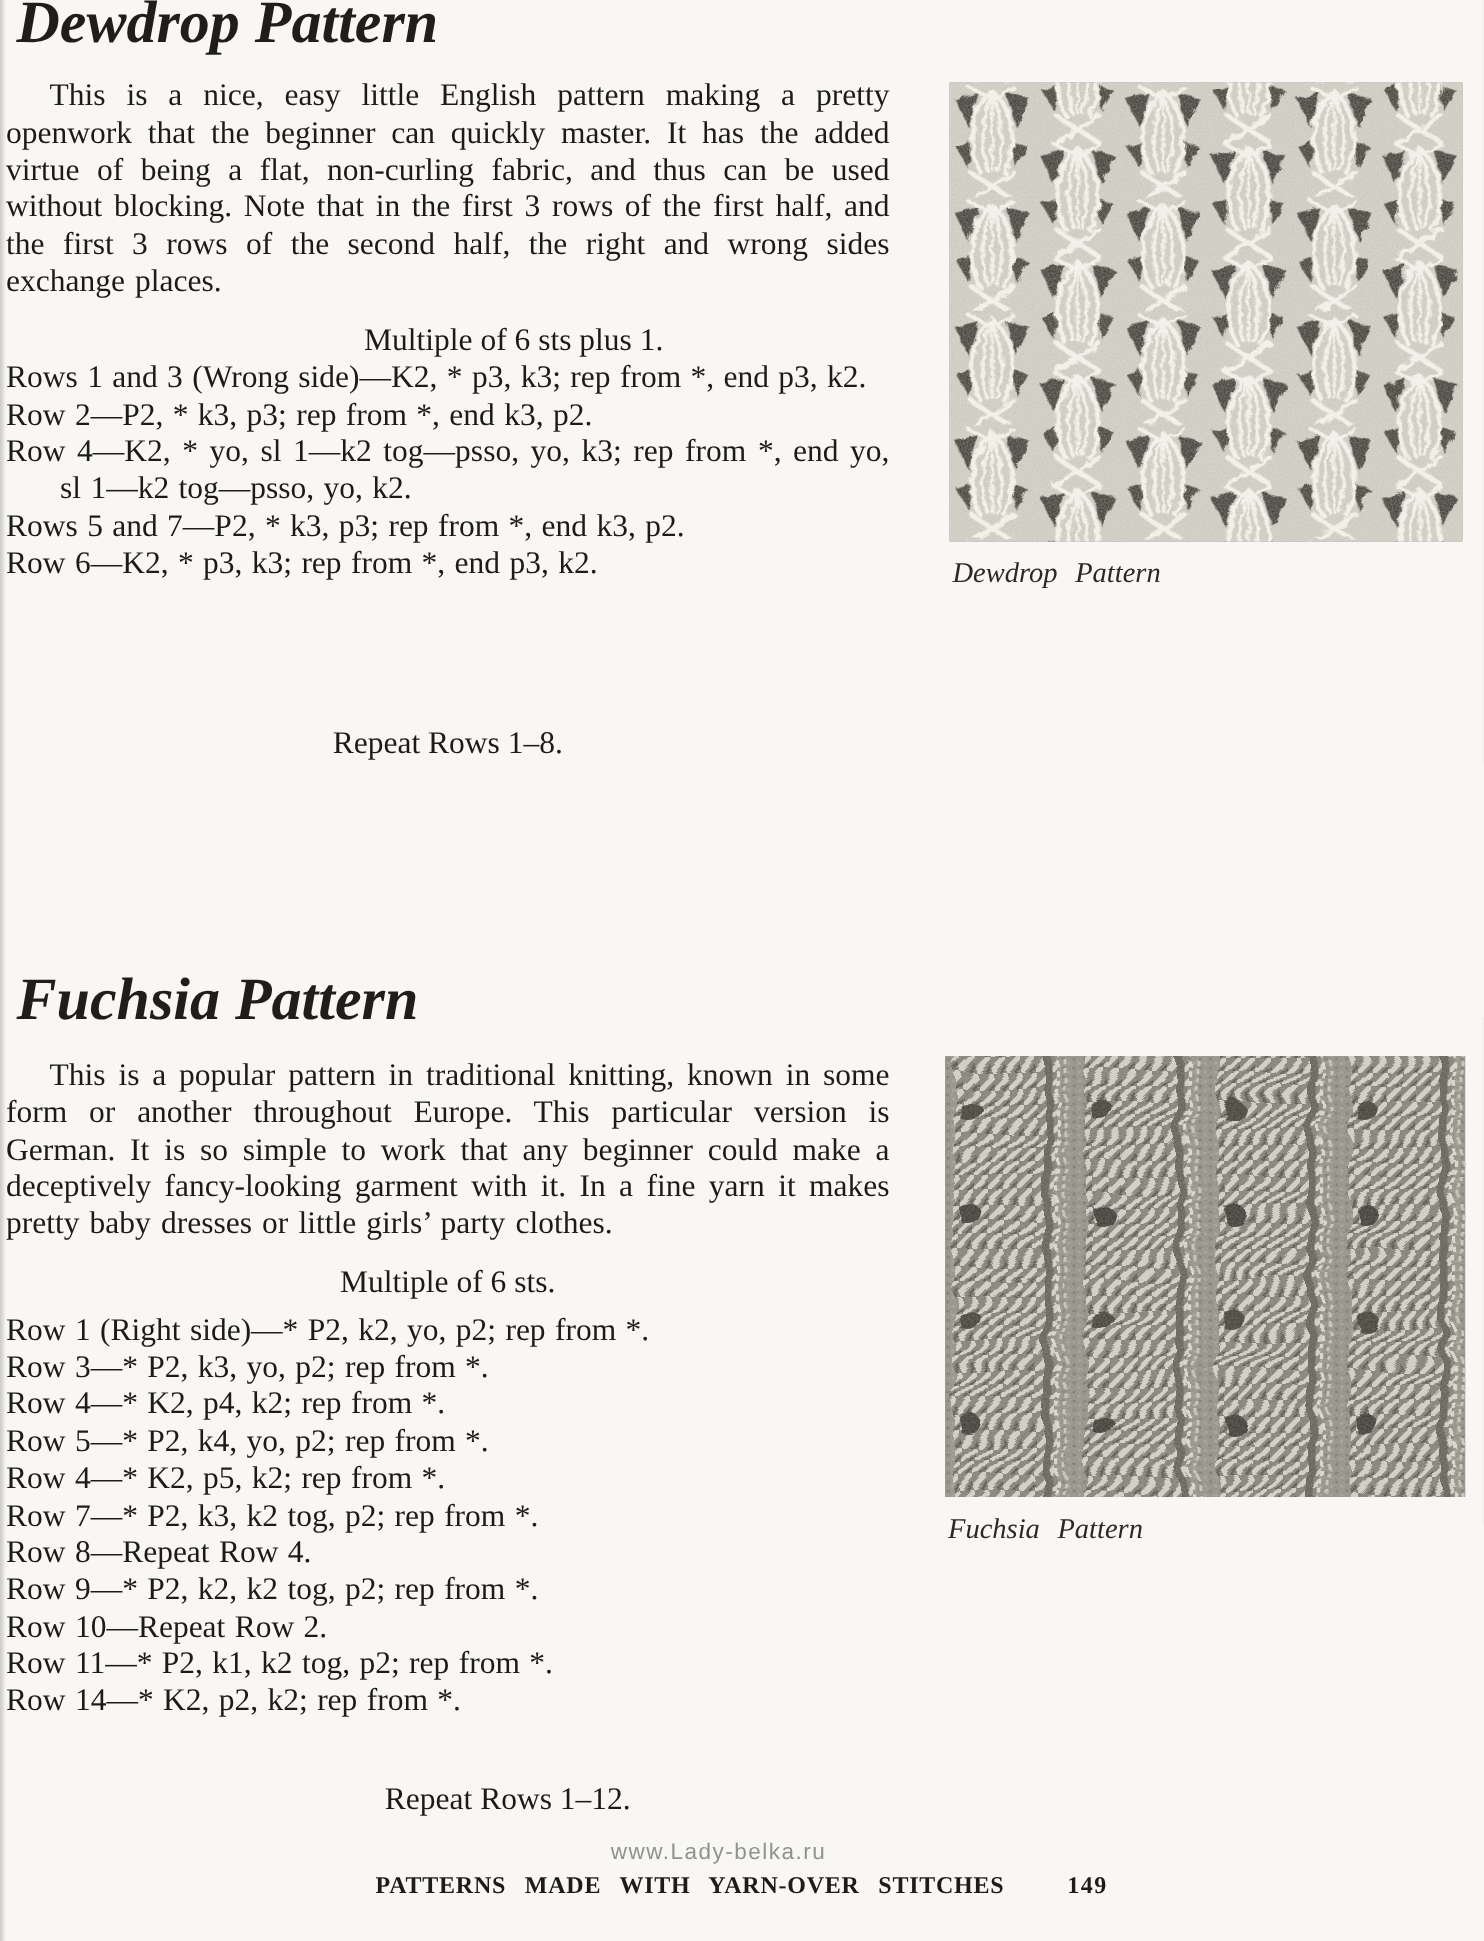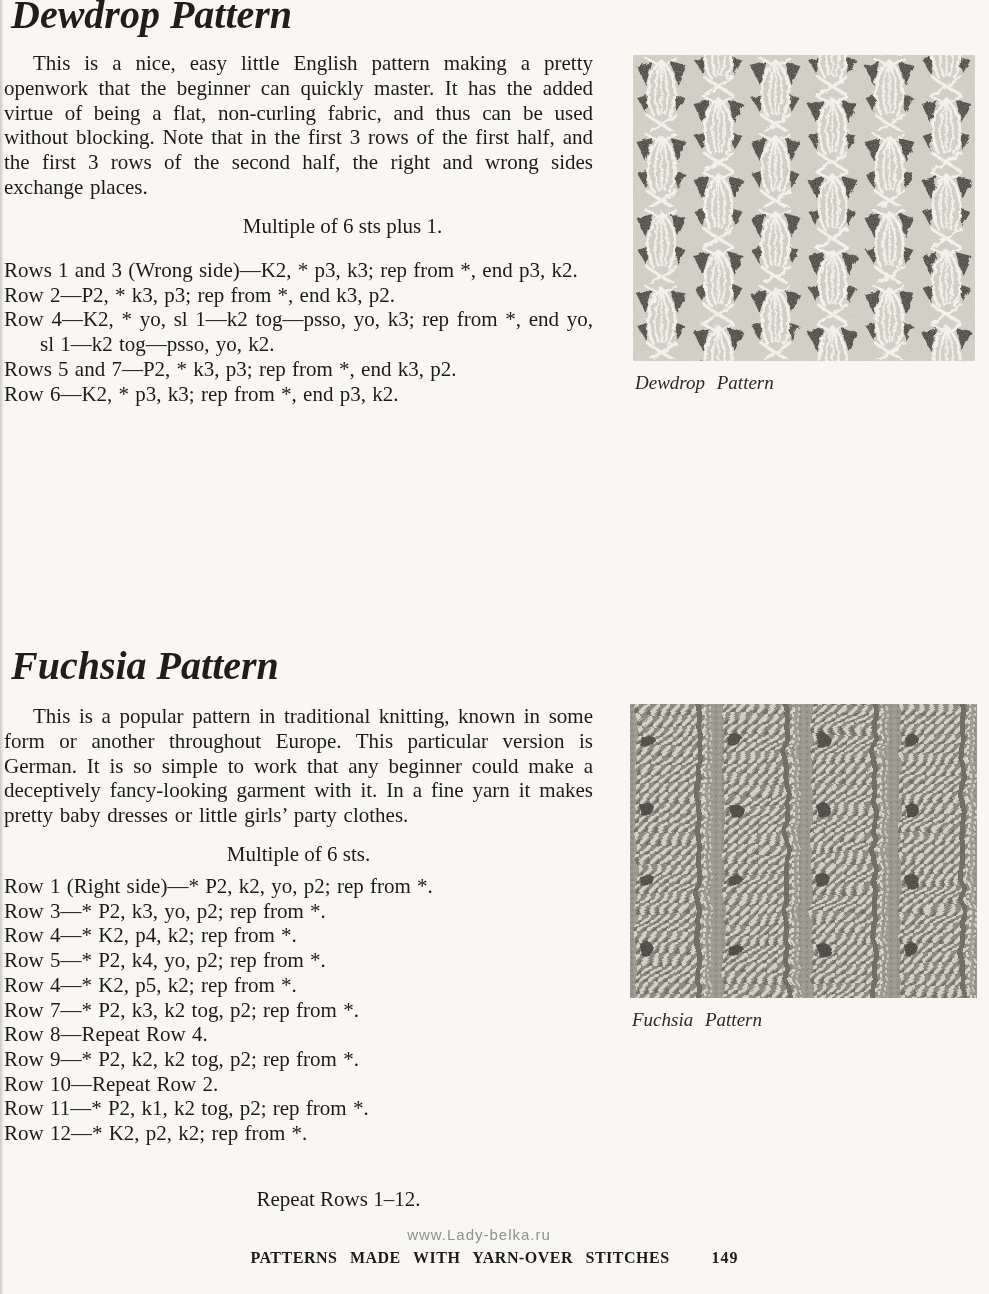--- a/index.html
+++ b/index.html
@@ -33,21 +33,21 @@
   }
   #dewdrop-multiple { top:214px;padding-left:44px; }
   #dewdrop-repeat  { top:483px; }
   #fuchsia-multiple { top:842px; }
   #fuchsia-repeat  { top:1187px;padding-left:40px; }
   ul.rows {
     position:absolute; left:4px; width:589px; margin:0; padding:0;
     list-style:none; font-size:21px; line-height:24.7px;
   }
   ul.rows li { padding-left:36px; text-indent:-36px; text-align:justify; word-spacing:1px; }
-  #dewdrop-rows { top:258px; }
+  #dewdrop-rows { top:239px; }
   #fuchsia-rows { top:874px; }
   figure.swatch { position:absolute; margin:0; }
   #dewdrop-figure { left:633px; top:55px;  width:342px; height:306px; }
   #fuchsia-figure { left:630px; top:704px; width:347px; height:294px; }
   figure.swatch svg { display:block; }
   figure.swatch figcaption {
     position:absolute; left:2px; top:100%; margin-top:11px; white-space:nowrap;
     font-style:italic; font-size:19px; color:#2a2927; word-spacing:7px;
   }
   .watermark {
@@ -74,20 +74,21 @@
   <div class="center-line" id="dewdrop-multiple">Multiple of 6 sts plus 1.</div>
 
   <ul class="rows" id="dewdrop-rows">
     <li>Rows 1 and 3 (Wrong side)—K2, * p3, k3; rep from *, end p3, k2.</li>
     <li>Row 2—P2, * k3, p3; rep from *, end k3, p2.</li>
     <li>Row 4—K2, * yo, sl 1—k2 tog—psso, yo, k3; rep from *, end yo, sl 1—k2 tog—psso, yo, k2.</li>
     <li>Rows 5 and 7—P2, * k3, p3; rep from *, end k3, p2.</li>
     <li>Row 6—K2, * p3, k3; rep from *, end p3, k2.</li>
   </ul>
 
+  <div class="center-line" id="dewdrop-repeat">Repeat Rows 1–8.</div>
 
   <figure class="swatch" id="dewdrop-figure">
     <svg width="342" height="306" viewBox="0 0 342 306" aria-hidden="true">
       <defs>
         <filter id="rough1" x="-8%" y="-8%" width="116%" height="116%">
           <feTurbulence type="fractalNoise" baseFrequency="0.14" numOctaves="2" seed="7" result="n"></feTurbulence>
           <feDisplacementMap in="SourceGraphic" in2="n" scale="5"></feDisplacementMap>
         </filter>
         <filter id="grain1">
           <feTurbulence type="fractalNoise" baseFrequency="0.85" numOctaves="2" seed="3"></feTurbulence>
@@ -131,21 +132,21 @@
     <li>Row 1 (Right side)—* P2, k2, yo, p2; rep from *.</li>
     <li>Row 3—* P2, k3, yo, p2; rep from *.</li>
     <li>Row 4—* K2, p4, k2; rep from *.</li>
     <li>Row 5—* P2, k4, yo, p2; rep from *.</li>
     <li>Row 4—* K2, p5, k2; rep from *.</li>
     <li>Row 7—* P2, k3, k2 tog, p2; rep from *.</li>
     <li>Row 8—Repeat Row 4.</li>
     <li>Row 9—* P2, k2, k2 tog, p2; rep from *.</li>
     <li>Row 10—Repeat Row 2.</li>
     <li>Row 11—* P2, k1, k2 tog, p2; rep from *.</li>
-    <li>Row 12—* K2, p2, k2; rep from *.</li>
+    <li>Row 14—* K2, p2, k2; rep from *.</li>
   </ul>
 
   <div class="center-line" id="fuchsia-repeat">Repeat Rows 1–12.</div>
 
   <figure class="swatch" id="fuchsia-figure">
     <svg width="347" height="294" viewBox="0 0 347 294" aria-hidden="true">
       <defs>
         <filter id="rough2" x="-12%" y="-12%" width="124%" height="124%">
           <feTurbulence type="fractalNoise" baseFrequency="0.012 0.05" numOctaves="2" seed="11" result="n2"></feTurbulence>
           <feDisplacementMap in="SourceGraphic" in2="n2" scale="12"></feDisplacementMap>

